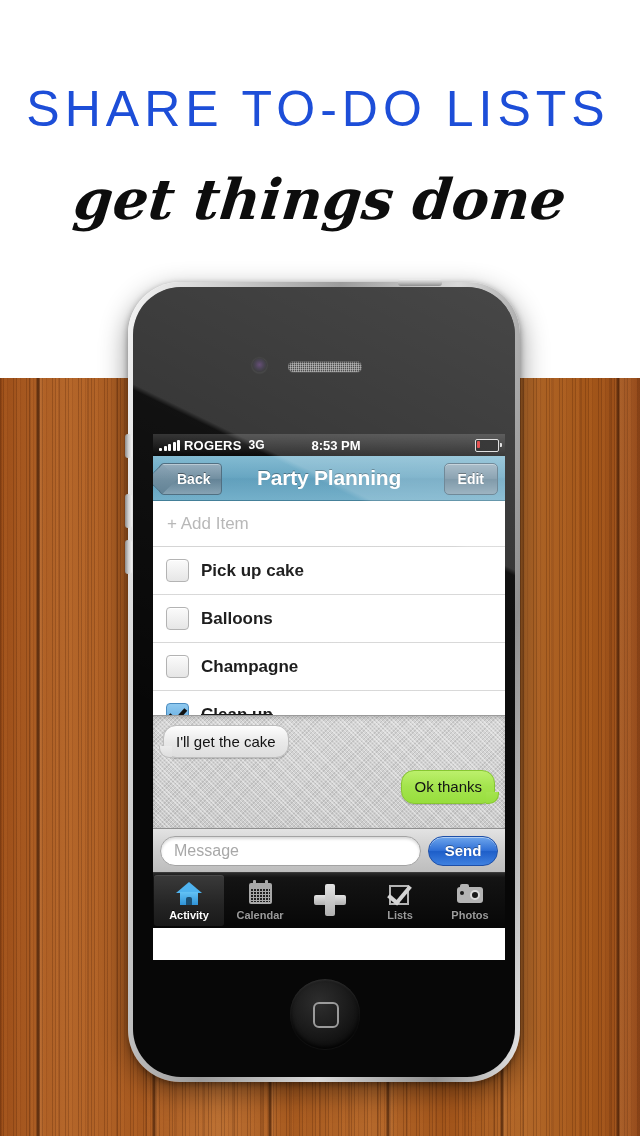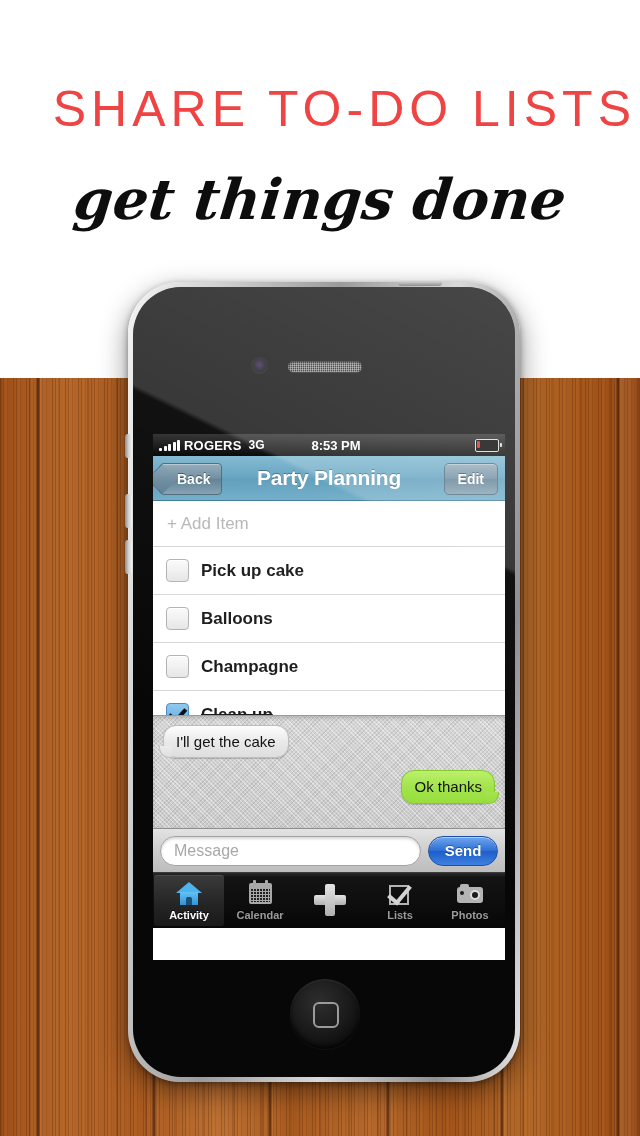--- a/index.html
+++ b/index.html
@@ -21,26 +21,26 @@
     left: 0; top: 0;
     width: 640px;
     height: 378px;
     background: #ffffff;
     z-index: 1;
   }
   .headline-main {
     position: absolute;
     left: 0; top: 80px;
     width: 636px;
-    text-align: right;
+    text-align: center;
     font-family: "Liberation Sans", sans-serif;
     font-size: 50px;
     font-weight: 300;
     letter-spacing: 5px;
-    color: #ef4444;
+    color: #1d4ed8;
     white-space: nowrap;
   }
   .headline-sub {
     position: absolute;
     left: 0; top: 166px;
     width: 640px;
     text-align: center;
     font-family: "DejaVu Serif", serif;
     font-style: italic;
     font-size: 56px;

